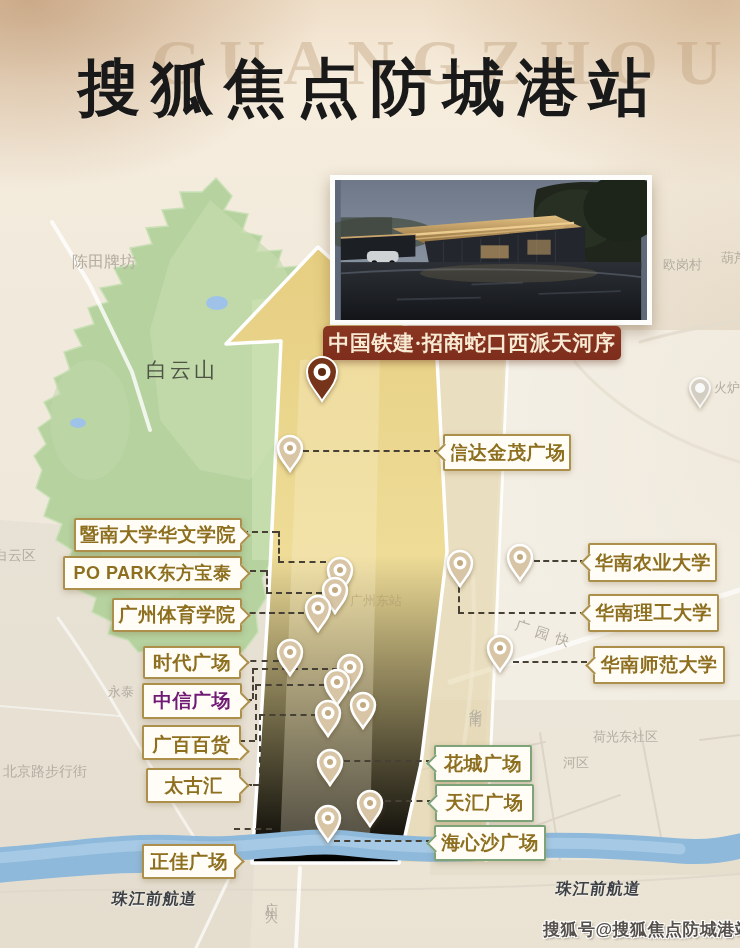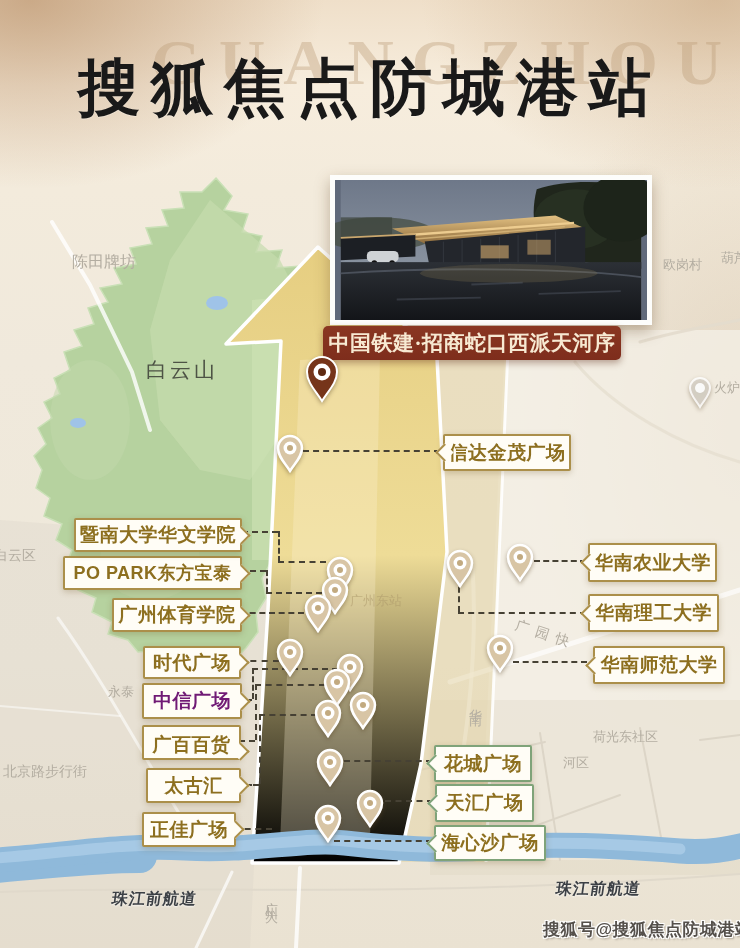--- a/index.html
+++ b/index.html
@@ -298,21 +298,21 @@
         <span>中信广场</span>
       </div>
       <div class="callout n-right" style="--bc: #ab8f4a; left: 142px; top: 725px; width: 95px; height: 31px; font-size: 19px; color: rgb(141, 111, 31); align-items: flex-end;">
         <span class="notch"></span>
         <span>广百百货</span>
       </div>
       <div class="callout n-right" style="--bc: #ab8f4a; left: 146px; top: 768px; width: 91px; height: 31px; font-size: 19px; color: rgb(141, 111, 31);">
         <span class="notch"></span>
         <span>太古汇</span>
       </div>
-      <div class="callout n-right" style="--bc: #ab8f4a; left: 142px; top: 812px; width: 90px; height: 31px; font-size: 19px; color: rgb(141, 111, 31);">
+      <div class="callout n-right" style="--bc: #ab8f4a; left: 142px; top: 844px; width: 90px; height: 31px; font-size: 19px; color: rgb(141, 111, 31);">
         <span class="notch"></span>
         <span>正佳广场</span>
       </div>
       <div class="callout n-left" style="--bc: #ab8f4a; left: 443px; top: 434px; width: 124px; height: 33px; font-size: 19px; color: rgb(141, 111, 31);">
         <span class="notch"></span>
         <span>信达金茂广场</span>
       </div>
       <div class="callout n-left" style="--bc: #ab8f4a; left: 588px; top: 543px; width: 125px; height: 35px; font-size: 19px; color: rgb(141, 111, 31);">
         <span class="notch"></span>
         <span>华南农业大学</span>

